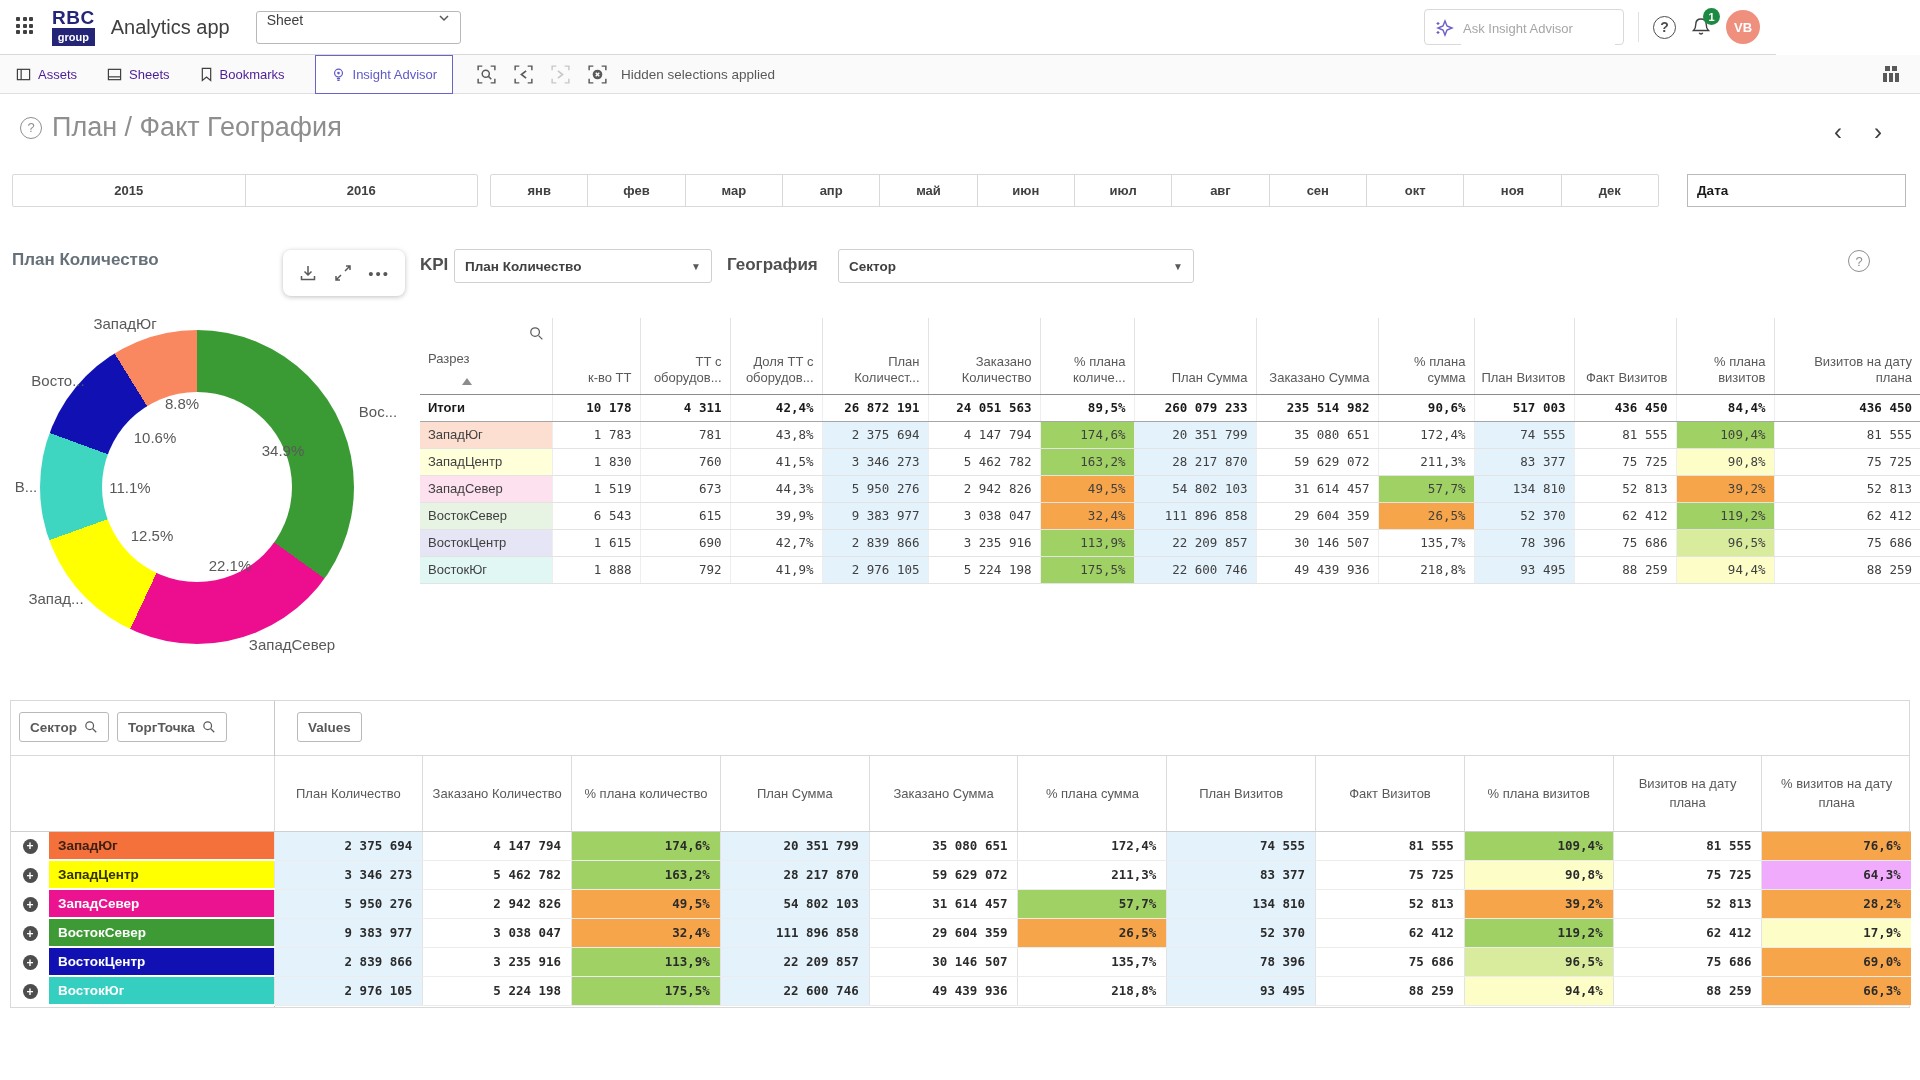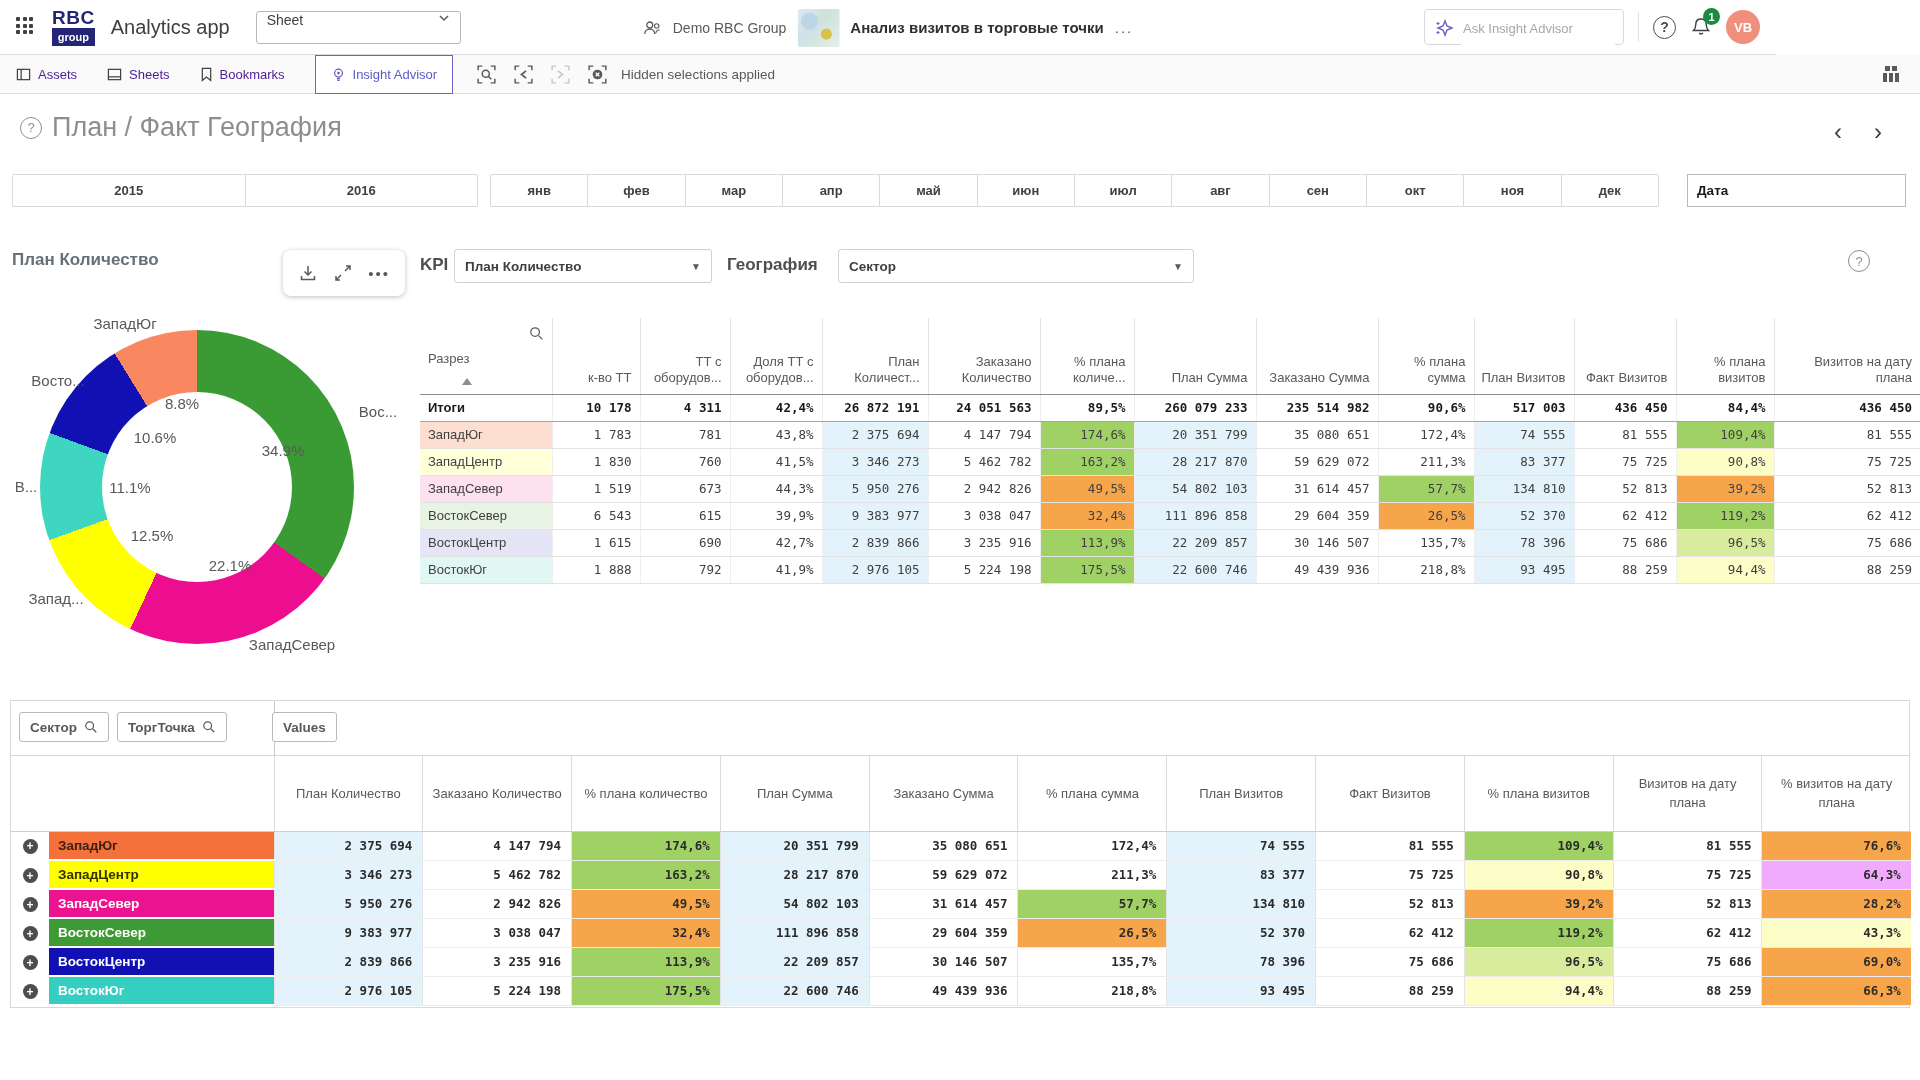--- a/index.html
+++ b/index.html
@@ -92,21 +92,21 @@
   #main-table td:first-child{border-left:none;}
   #main-table td.rowlabel{font-family:"Liberation Sans",sans-serif;font-size:13px;text-align:left;padding-left:8px;}
   #main-table tr.totals td{font-weight:bold;color:#1a1a1a;border-bottom:1px solid #a6a6a6;}
 
   
   .pivot{position:absolute;left:10px;top:700px;width:1900px;height:308px;border:1px solid #d9d9d9;background:#fff;box-sizing:border-box;}
   .pivot .hline{position:absolute;left:0;right:0;top:54px;border-top:1px solid #d9d9d9;}
   .pivot .vline{position:absolute;left:263px;top:0;bottom:0;border-left:1px solid #c9c9c9;}
   .btnrow{position:absolute;top:11px;left:8px;display:flex;gap:8px;}
   .pbtn{height:30px;border:1px solid #b9b9b9;border-radius:3px;background:#fff;display:flex;align-items:center;gap:7px;padding:0 10px;font-weight:bold;font-size:13.5px;color:#595959;cursor:pointer;box-sizing:border-box;}
-  .values-btn{position:absolute;left:261px;top:11px;}
+  .values-btn{position:absolute;left:286px;top:11px;}
   #pivot-grid{position:absolute;left:0;top:55px;width:1898px;border-collapse:collapse;table-layout:fixed;}
   #pivot-grid th.ph{height:75px;text-align:center;vertical-align:middle;font-weight:400;font-size:13px;color:#595959;border-left:1px solid #dcdcdc;border-bottom:1px solid #cfcfcf;line-height:1.5;padding:0 6px;box-sizing:border-box;}
   #pivot-grid th.pcorner{border-bottom:1px solid #cfcfcf;}
   #pivot-grid td{height:29px;box-sizing:border-box;white-space:nowrap;overflow:hidden;}
   #pivot-grid td.pexp{text-align:center;border-bottom:2px solid #fff;}
   #pivot-grid td.plabel{font-weight:bold;font-size:13.5px;padding-left:9px;border-bottom:2px solid #fff;}
   #pivot-grid td.pnum{font-family:"DejaVu Sans Mono",monospace;font-weight:bold;font-size:12.5px;color:#2b2b2b;text-align:right;padding-right:10px;border-left:1px solid #e3e3e3;border-bottom:1px solid #ececec;}
   .plus{display:inline-flex;width:15px;height:15px;border-radius:50%;background:#4d4d4d;color:#fff;align-items:center;justify-content:center;font-size:12px;font-weight:bold;line-height:1;cursor:pointer;}
 </style>
 </head>
@@ -129,32 +129,20 @@
     <div class="rbc">
       <div class="rbc-top">RBC</div>
       <div class="rbc-bot">group</div>
     </div>
     <div class="app-title">Analytics app</div>
     <div class="sheet-dd">
       <span>Sheet</span>
       <svg width="12" height="12" viewBox="0 0 12 12">
           <path d="M2 4 L6 8 L10 4" fill="none" stroke="#595959" stroke-width="1.5"></path>
         </svg>
-    </div>
-    <div class="tb-center">
-      <svg width="19" height="16" viewBox="0 0 19 16">
-          <circle cx="7" cy="5" r="3" fill="none" stroke="#595959" stroke-width="1.3"></circle>
-          <path d="M2 14 c0-3 2.2-5 5-5 s5 2 5 5" fill="none" stroke="#595959" stroke-width="1.3"></path>
-          <circle cx="14" cy="6" r="2.2" fill="none" stroke="#595959" stroke-width="1.1"></circle>
-          <path d="M13 13.5 c.3-2.4 1.8-3.7 4-3.5" fill="none" stroke="#595959" stroke-width="1.1"></path>
-        </svg>
-      <span class="group-label">Demo RBC Group</span>
-      <div class="thumb"></div>
-      <span class="doc-title">Анализ визитов в торговые точки</span>
-      <span class="more-dots">...</span>
     </div>
     <div class="tb-right">
       <div class="ask-box">
         <svg class="spark" width="20" height="20" viewBox="0 0 20 20">
             <path d="M11 3 L13 8 L18 10 L13 12 L11 17 L9 12 L4 10 L9 8 Z" fill="none" stroke="#6a5fc7" stroke-width="1.4"></path>
             <path d="M4 4 v3 M2.5 5.5 h3" stroke="#6a5fc7" stroke-width="1.2"></path>
             <path d="M4 13 v3 M2.5 14.5 h3" stroke="#6a5fc7" stroke-width="1.2"></path>
           </svg>
         <input type="text" placeholder="Ask Insight Advisor" style="">
       </div>
@@ -580,21 +568,21 @@
             <td class="pnum" style="background: rgb(228, 242, 251);">9 383 977</td>
             <td class="pnum">3 038 047</td>
             <td class="pnum" style="background: rgb(247, 165, 75);">32,4%</td>
             <td class="pnum" style="background: rgb(228, 242, 251);">111 896 858</td>
             <td class="pnum">29 604 359</td>
             <td class="pnum" style="background: rgb(247, 165, 75);">26,5%</td>
             <td class="pnum" style="background: rgb(228, 242, 251);">52 370</td>
             <td class="pnum">62 412</td>
             <td class="pnum" style="background: rgb(160, 209, 101);">119,2%</td>
             <td class="pnum">62 412</td>
-            <td class="pnum" style="background: rgb(253, 253, 200);">43,3%</td>
+            <td class="pnum" style="background: rgb(253, 253, 200);">17,9%</td>
           </tr>
           <tr>
             <td class="pexp"><span class="plus">+</span></td>
             <td class="plabel" style="background: rgb(17, 17, 179); color: rgb(255, 255, 255);">ВостокЦентр</td>
             <td class="pnum" style="background: rgb(228, 242, 251);">2 839 866</td>
             <td class="pnum">3 235 916</td>
             <td class="pnum" style="background: rgb(160, 209, 101);">113,9%</td>
             <td class="pnum" style="background: rgb(228, 242, 251);">22 209 857</td>
             <td class="pnum">30 146 507</td>
             <td class="pnum">135,7%</td>

